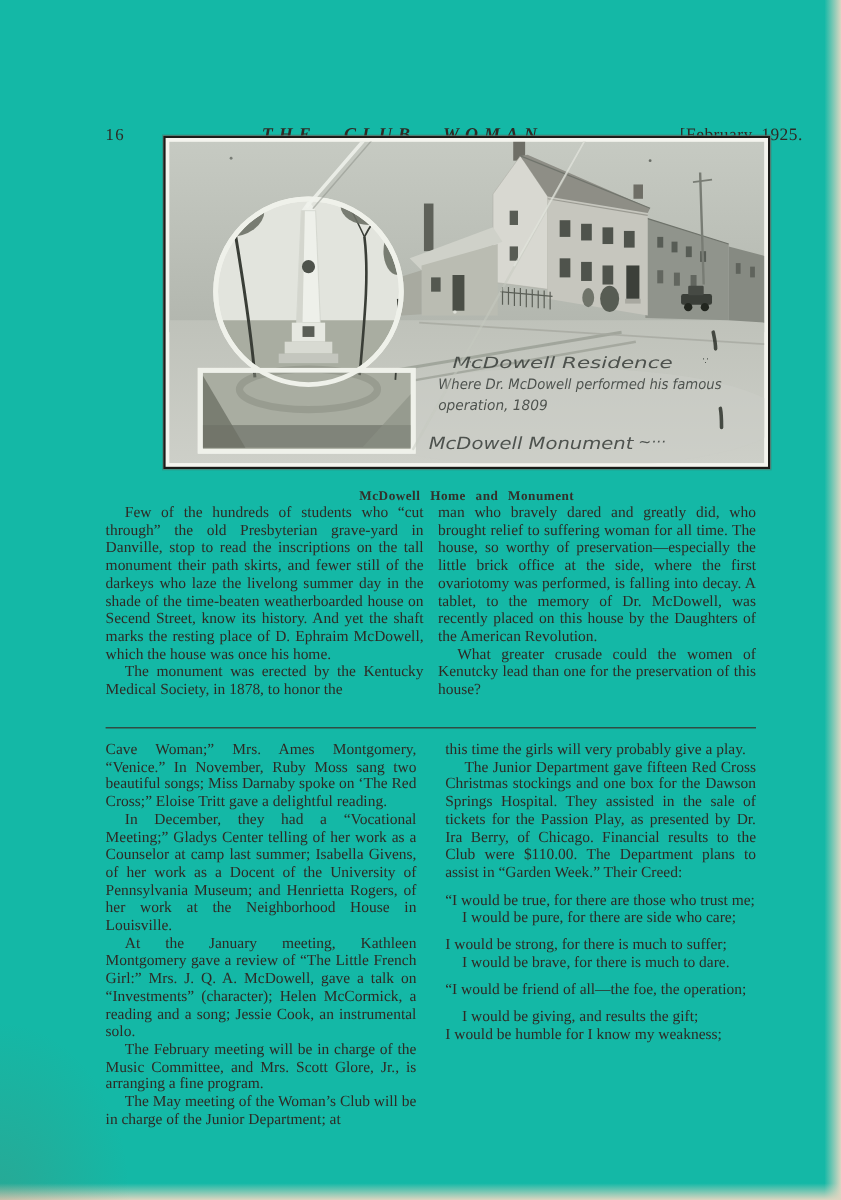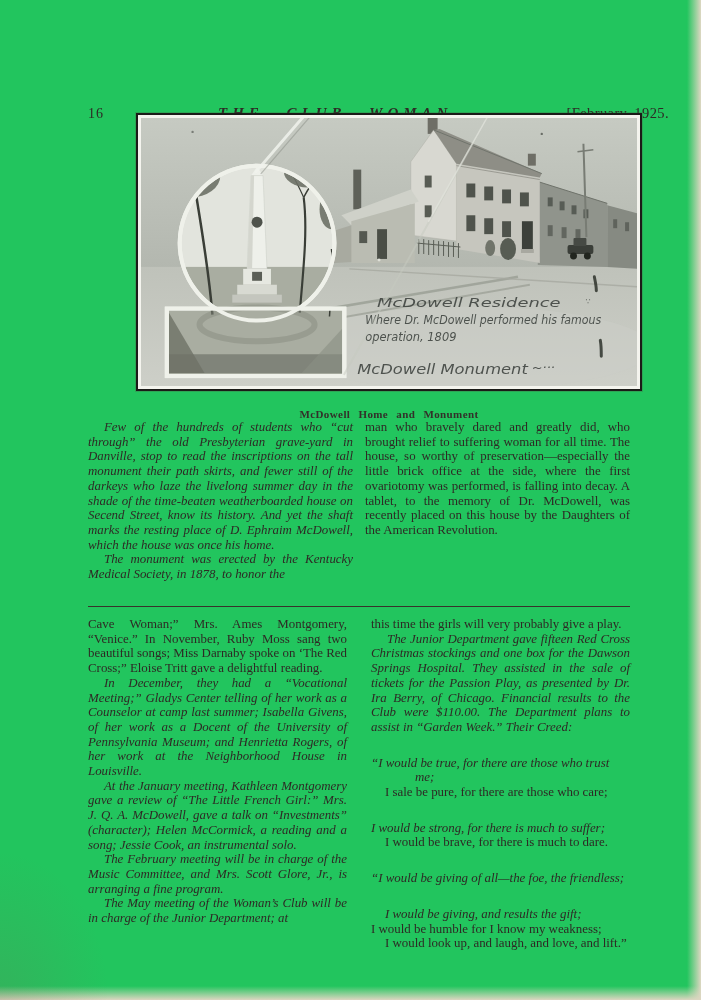--- a/index.html
+++ b/index.html
@@ -3,21 +3,21 @@
 <meta charset="utf-8">
 <style>
   html,body{margin:0;padding:0;}
   body{
     width:701px;height:1000px;overflow:hidden;
     background:#e9e2d0;
     font-family:"Liberation Serif", serif;
   }
   .page{
     position:relative;width:701px;height:1000px;
-    background:#22c55e;
+    background:#14b8a6;
     color:#2e2a25;
   }
   
   .edge-left{
     position:absolute;left:0;top:0;bottom:0;width:46px;
     background:linear-gradient(90deg,
       #f5f1e5 0px,#f2edd f0 0,#f3efe2 4px,#e3dcc8 7px,#cfc7b1 10px,
       #e7e0cd 14px,#f2ecdd 26px,rgba(242,236,221,0) 46px);
     pointer-events:none;
   }
@@ -73,25 +73,25 @@
     font-size:12.9px;line-height:14.7px;
   }
   .cols .col{width:265px;}
   .cols.top{top:420px;}
   .cols.bottom{top:617px;gap:24px;}
   .rule{
     position:absolute;left:88px;top:606px;width:542px;height:0;
     border-top:1.8px solid #38332c;
   }
   .para{margin:0;text-align:justify;}
-  .para.ind{text-indent:16px;font-style:italic;}
+  .para.ind{text-indent:16px;}
   .creed{margin:0;padding-left:44px;text-align:left;}
   .creed.l0{text-indent:-44px;}
   .creed.l1{text-indent:-30px;}
-  .mt{margin-top:21px;font-style:italic;}
+  .mt{margin-top:8px;}
 </style>
 </head>
 <body>
 
 <div class="page">
   <div class="edge-left"></div>
   <div class="edge-right"></div>
   <div class="edge-bottom"></div>
   <div class="corner-shade"></div>
 
@@ -277,41 +277,41 @@
 
   <section class="cols top">
     <div class="col">
 
     <p class="para ind">Few of the hundreds of students who “cut through” the old Presbyterian grave-yard in Danville, stop to read the inscriptions on the tall monument their path skirts, and fewer still of the darkeys who laze the livelong summer day in the shade of the time-beaten weatherboarded house on Secend Street, know its history.  And yet the shaft marks the resting place of D. Ephraim McDowell, which the house was once his home.</p>
         <p class="para ind">The monument was erected by the Kentucky Medical Society, in 1878, to honor the</p>
       </div>
     <div class="col">
 
     <p class="para">man who bravely dared and greatly did, who brought relief to suffering woman for all time.  The house, so worthy of preservation—especially the little brick office at the side, where the first ovariotomy was performed, is falling into decay.  A tablet, to the memory of Dr. McDowell, was recently placed on this house by the Daughters of the American Revolution.</p>
+        <p class="para ind">What greater crusade could the women of Kenutcky lead than one for the preservation of this house?</p>
       </div>
   </section>
 
   <div class="rule"></div>
 
   <section class="cols bottom">
     <div class="col">
 
     <p class="para">Cave Woman;” Mrs. Ames Montgomery, “Venice.”  In November, Ruby Moss sang two beautiful songs; Miss Darnaby spoke on ‘The Red Cross;” Eloise Tritt gave a delightful reading.</p>
         <p class="para ind">In December, they had a “Vocational Meeting;” Gladys Center telling of her work as a Counselor at camp last summer; Isabella Givens, of her work as a Docent of the University of Pennsylvania Museum; and Henrietta Rogers, of her work at the Neighborhood House in Louisville.</p>
         <p class="para ind">At the January meeting, Kathleen Montgomery gave a review of “The Little French Girl:” Mrs. J. Q. A. McDowell, gave a talk on “Investments” (character); Helen McCormick, a reading and a song; Jessie Cook, an instrumental solo.</p>
         <p class="para ind">The February meeting will be in charge of the Music Committee, and Mrs. Scott Glore, Jr., is arranging a fine program.</p>
         <p class="para ind">The May meeting of the Woman’s Club will be in charge of the Junior Department; at</p>
       </div>
     <div class="col">
 
     <p class="para">this time the girls will very probably give a play.</p>
         <p class="para ind">The Junior Department gave fifteen Red Cross Christmas stockings and one box for the Dawson Springs Hospital.  They assisted in the sale of tickets for the Passion Play, as presented by Dr. Ira Berry, of Chicago.  Financial results to the Club were $110.00.  The Department plans to assist in “Garden Week.”  Their Creed:</p>
         <p class="creed l0 mt">“I would be true, for there are those who trust me;</p>
-        <p class="creed l1">I sale be pure, for there are those who care;</p>
+        <p class="creed l1">I would be pure, for there are side who care;</p>
         <p class="creed l0 mt">I would be strong, for there is much to suffer;</p>
         <p class="creed l1">I would be brave, for there is much to dare.</p>
-        <p class="creed l0 mt">“I would be giving of all—the foe, the friendless;</p>
+        <p class="creed l0 mt">“I would be friend of all—the foe, the operation;</p>
         <p class="creed l1 mt">I would be giving, and results the gift;</p>
         <p class="creed l0">I would be humble for I know my weakness;</p>
-        <p class="creed l1">I would look up, and laugh, and love, and lift.”</p>
       </div>
   </section>
 </div>
 
 </body></html>

